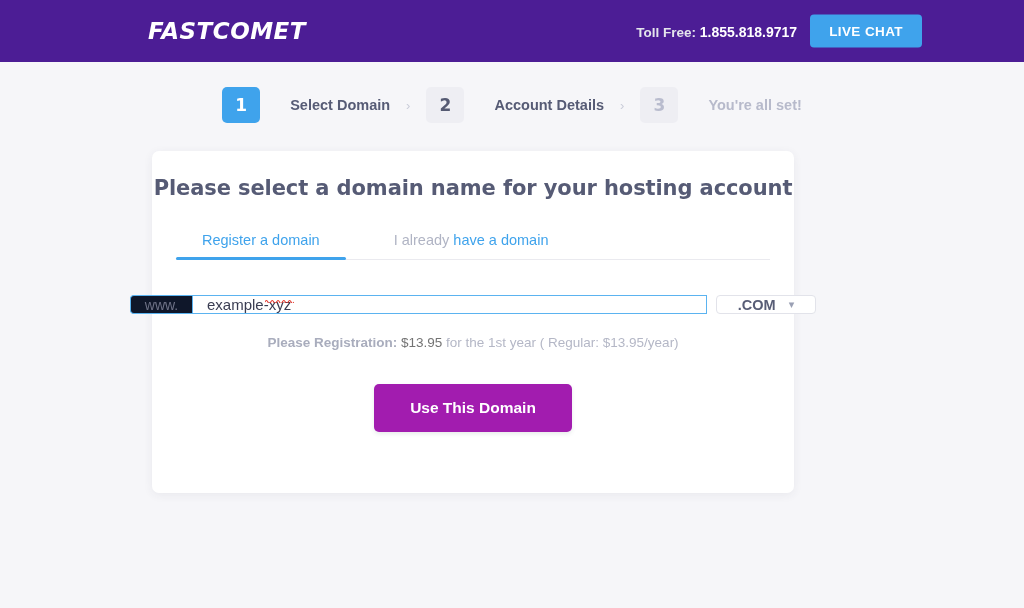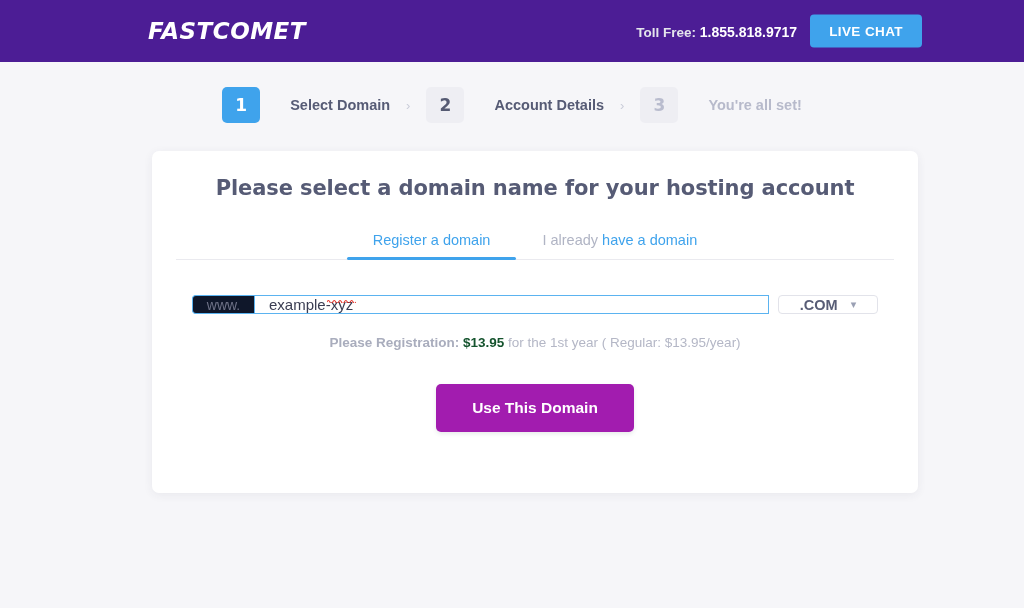--- a/index.html
+++ b/index.html
@@ -98,21 +98,21 @@
     font-size: 13px;
     margin: 0 16px;
     font-weight: 400;
   }
 
   
   .card {
     position: absolute;
     left: 152px;
     top: 151px;
-    width: 766px;
+    width: 642px;
     height: 342px;
     background: #ffffff;
     border-radius: 7px;
     box-shadow: 0 2px 10px rgba(60,60,90,0.07);
   }
   .card-title {
     text-align: center;
     margin: 0;
     padding-top: 25px;
     font-size: 21px;
@@ -120,21 +120,21 @@
     color: #565b75;
     letter-spacing: -0.1px;
     font-family: "DejaVu Sans", sans-serif;
   }
 
   
   .tabs {
     margin: 26px 24px 0 24px;
     border-bottom: 1px solid #eaeaef;
     display: flex;
-    justify-content: center;
+    gap: 22px;
     position: relative;
   }
   .tab {
     padding: 6px 26px 11px 26px;
     font-size: 14.5px;
     color: #3fa3ec;
     cursor: pointer;
     background: none;
     border: none;
     font-family: "Liberation Sans", sans-serif;
@@ -205,21 +205,21 @@
   .chev { color: #9aa0b4; font-size: 11px; font-weight: 400; }
 
   
   .price {
     text-align: center;
     margin-top: 21px;
     font-size: 13.5px;
     color: #b4b7c6;
   }
   .price .bold { font-weight: 700; color: #a9adbd; }
-  .price .amount { font-weight: 700; color: #14532d; }
+  .price .amount { font-weight: 400; color: #737373; }
 
   
   .cta-row { display: flex; justify-content: center; margin-top: 34px; }
   .cta {
     background: #a21caf;
     color: #ffffff;
     border: none;
     border-radius: 5px;
     font-size: 15.5px;
     font-weight: 700;

